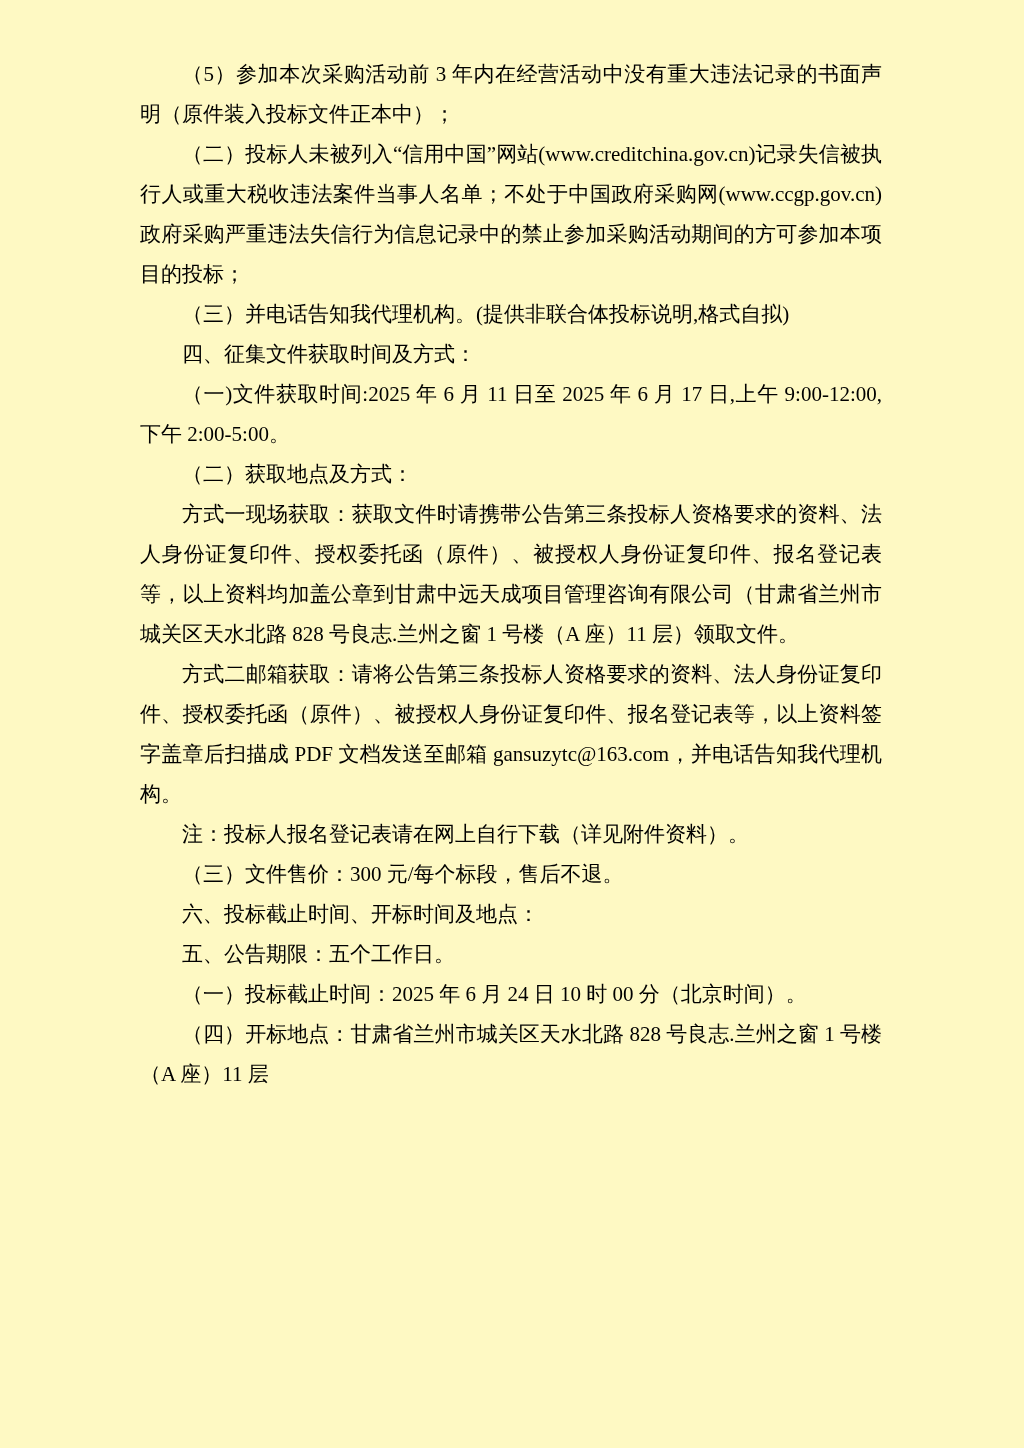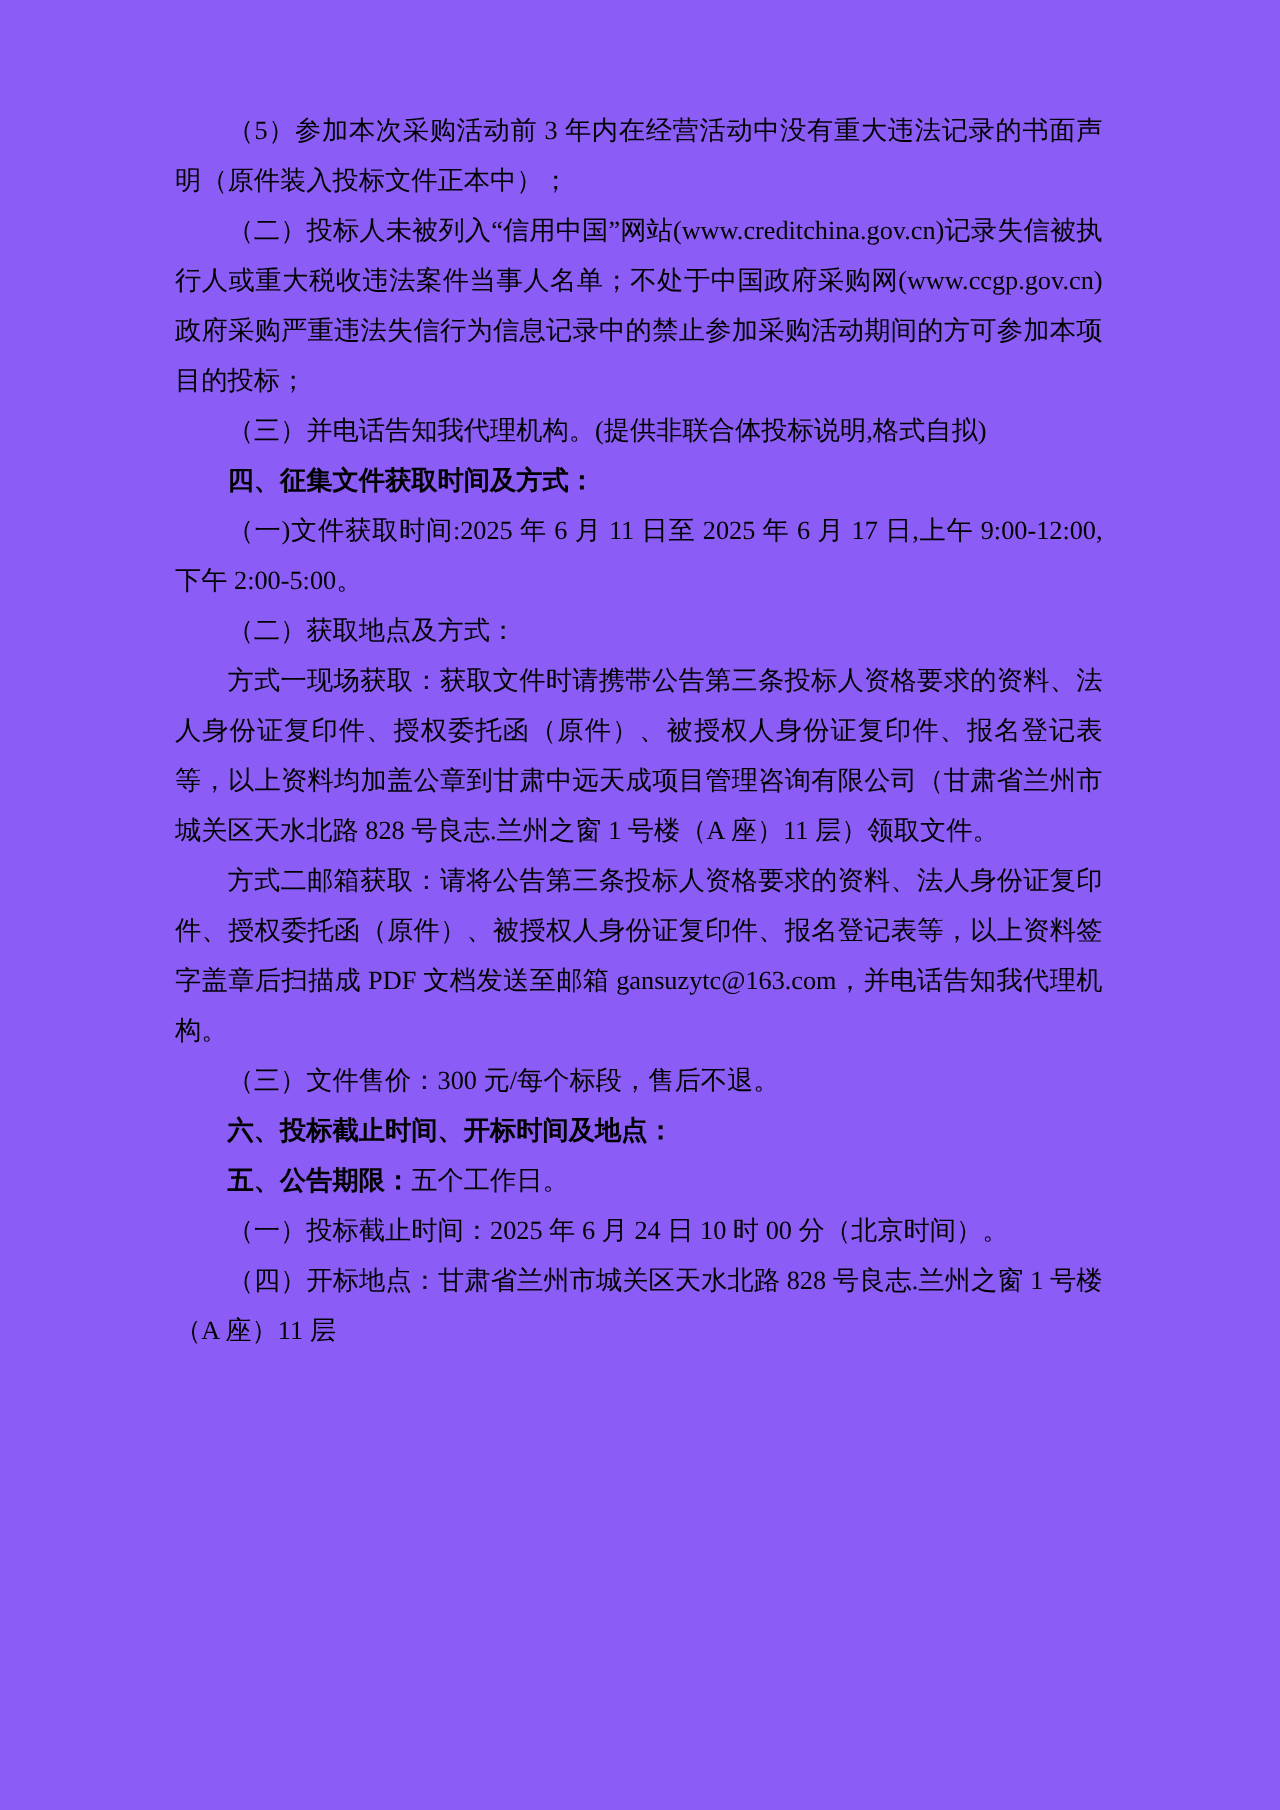--- a/index.html
+++ b/index.html
@@ -7,43 +7,44 @@
   body {
     width: 1024px;
     height: 1448px;
     font-family: "Liberation Serif", "DejaVu Serif", serif;
     color: #000000;
     overflow: hidden;
   }
   .page {
     width: 1024px;
     height: 1448px;
-    background: #8b5cf6;
-    padding: 84px 142px 0 140px;
+    background: #fef9c3;
+    padding: 54px 142px 0 140px;
   }
   .para {
     font-size: 21px;
     line-height: 40px;
     text-align: justify;
     text-indent: 2em;
     word-break: normal;
     overflow-wrap: break-word;
   }
-  .bold { font-weight: bold; }
+  .bold { font-weight: normal; }
 </style>
 </head>
 <body>
 
 <div class="page">
   <p class="para">（5）参加本次采购活动前 3 年内在经营活动中没有重大违法记录的书面声明（原件装入投标文件正本中）；</p>
   <p class="para">（二）投标人未被列入“信用中国”网站(www.creditchina.gov.cn)记录失信被执行人或重大税收违法案件当事人名单；不处于中国政府采购网(www.ccgp.gov.cn)政府采购严重违法失信行为信息记录中的禁止参加采购活动期间的方可参加本项目的投标；</p>
   <p class="para">（三）并电话告知我代理机构。(提供非联合体投标说明,格式自拟)</p>
   <p class="para bold">四、征集文件获取时间及方式：</p>
   <p class="para">（一)文件获取时间:2025 年 6 月 11 日至 2025 年 6 月 17 日,上午 9:00-12:00,下午 2:00-5:00。</p>
   <p class="para">（二）获取地点及方式：</p>
   <p class="para">方式一现场获取：获取文件时请携带公告第三条投标人资格要求的资料、法人身份证复印件、授权委托函（原件）、被授权人身份证复印件、报名登记表等，以上资料均加盖公章到甘肃中远天成项目管理咨询有限公司（甘肃省兰州市城关区天水北路 828 号良志.兰州之窗 1 号楼（A 座）11 层）领取文件。</p>
   <p class="para">方式二邮箱获取：请将公告第三条投标人资格要求的资料、法人身份证复印件、授权委托函（原件）、被授权人身份证复印件、报名登记表等，以上资料签字盖章后扫描成 PDF 文档发送至邮箱 gansuzytc@163.com，并电话告知我代理机构。</p>
+  <p class="para bold">注：投标人报名登记表请在网上自行下载（详见附件资料）。</p>
   <p class="para">（三）文件售价：300 元/每个标段，售后不退。</p>
   <p class="para bold">六、投标截止时间、开标时间及地点：</p>
   <p class="para"><span class="bold">五、公告期限：</span><span>五个工作日。</span></p>
   <p class="para">（一）投标截止时间：2025 年 6 月 24 日 10 时 00 分（北京时间）。</p>
   <p class="para">（四）开标地点：甘肃省兰州市城关区天水北路 828 号良志.兰州之窗 1 号楼（A 座）11 层</p>
 </div>
 
 </body></html>

